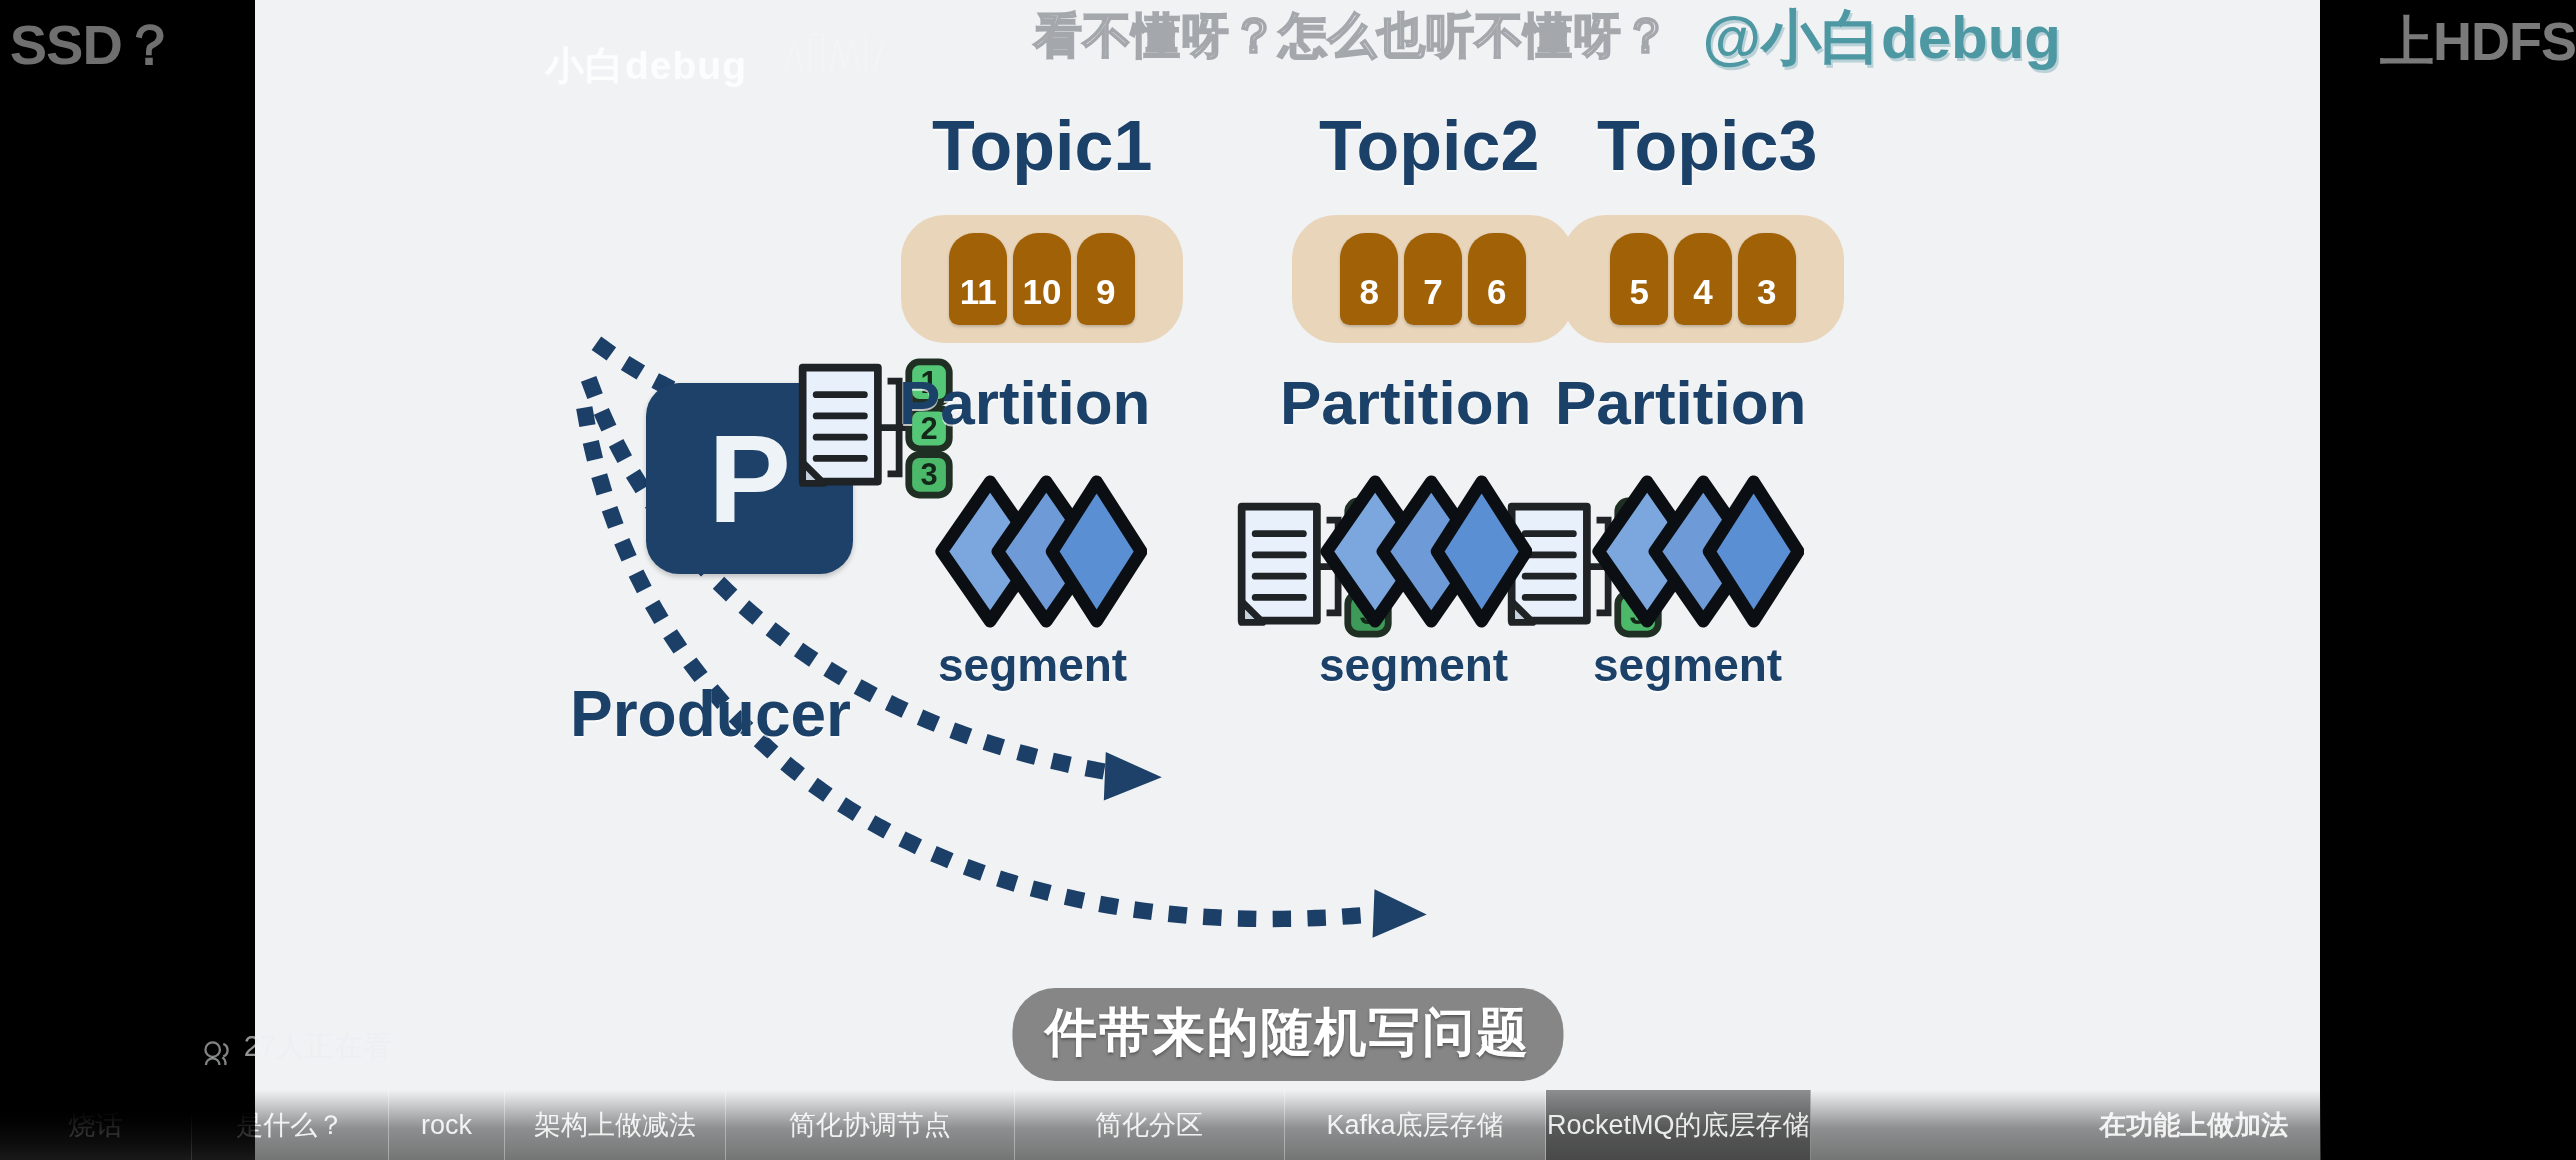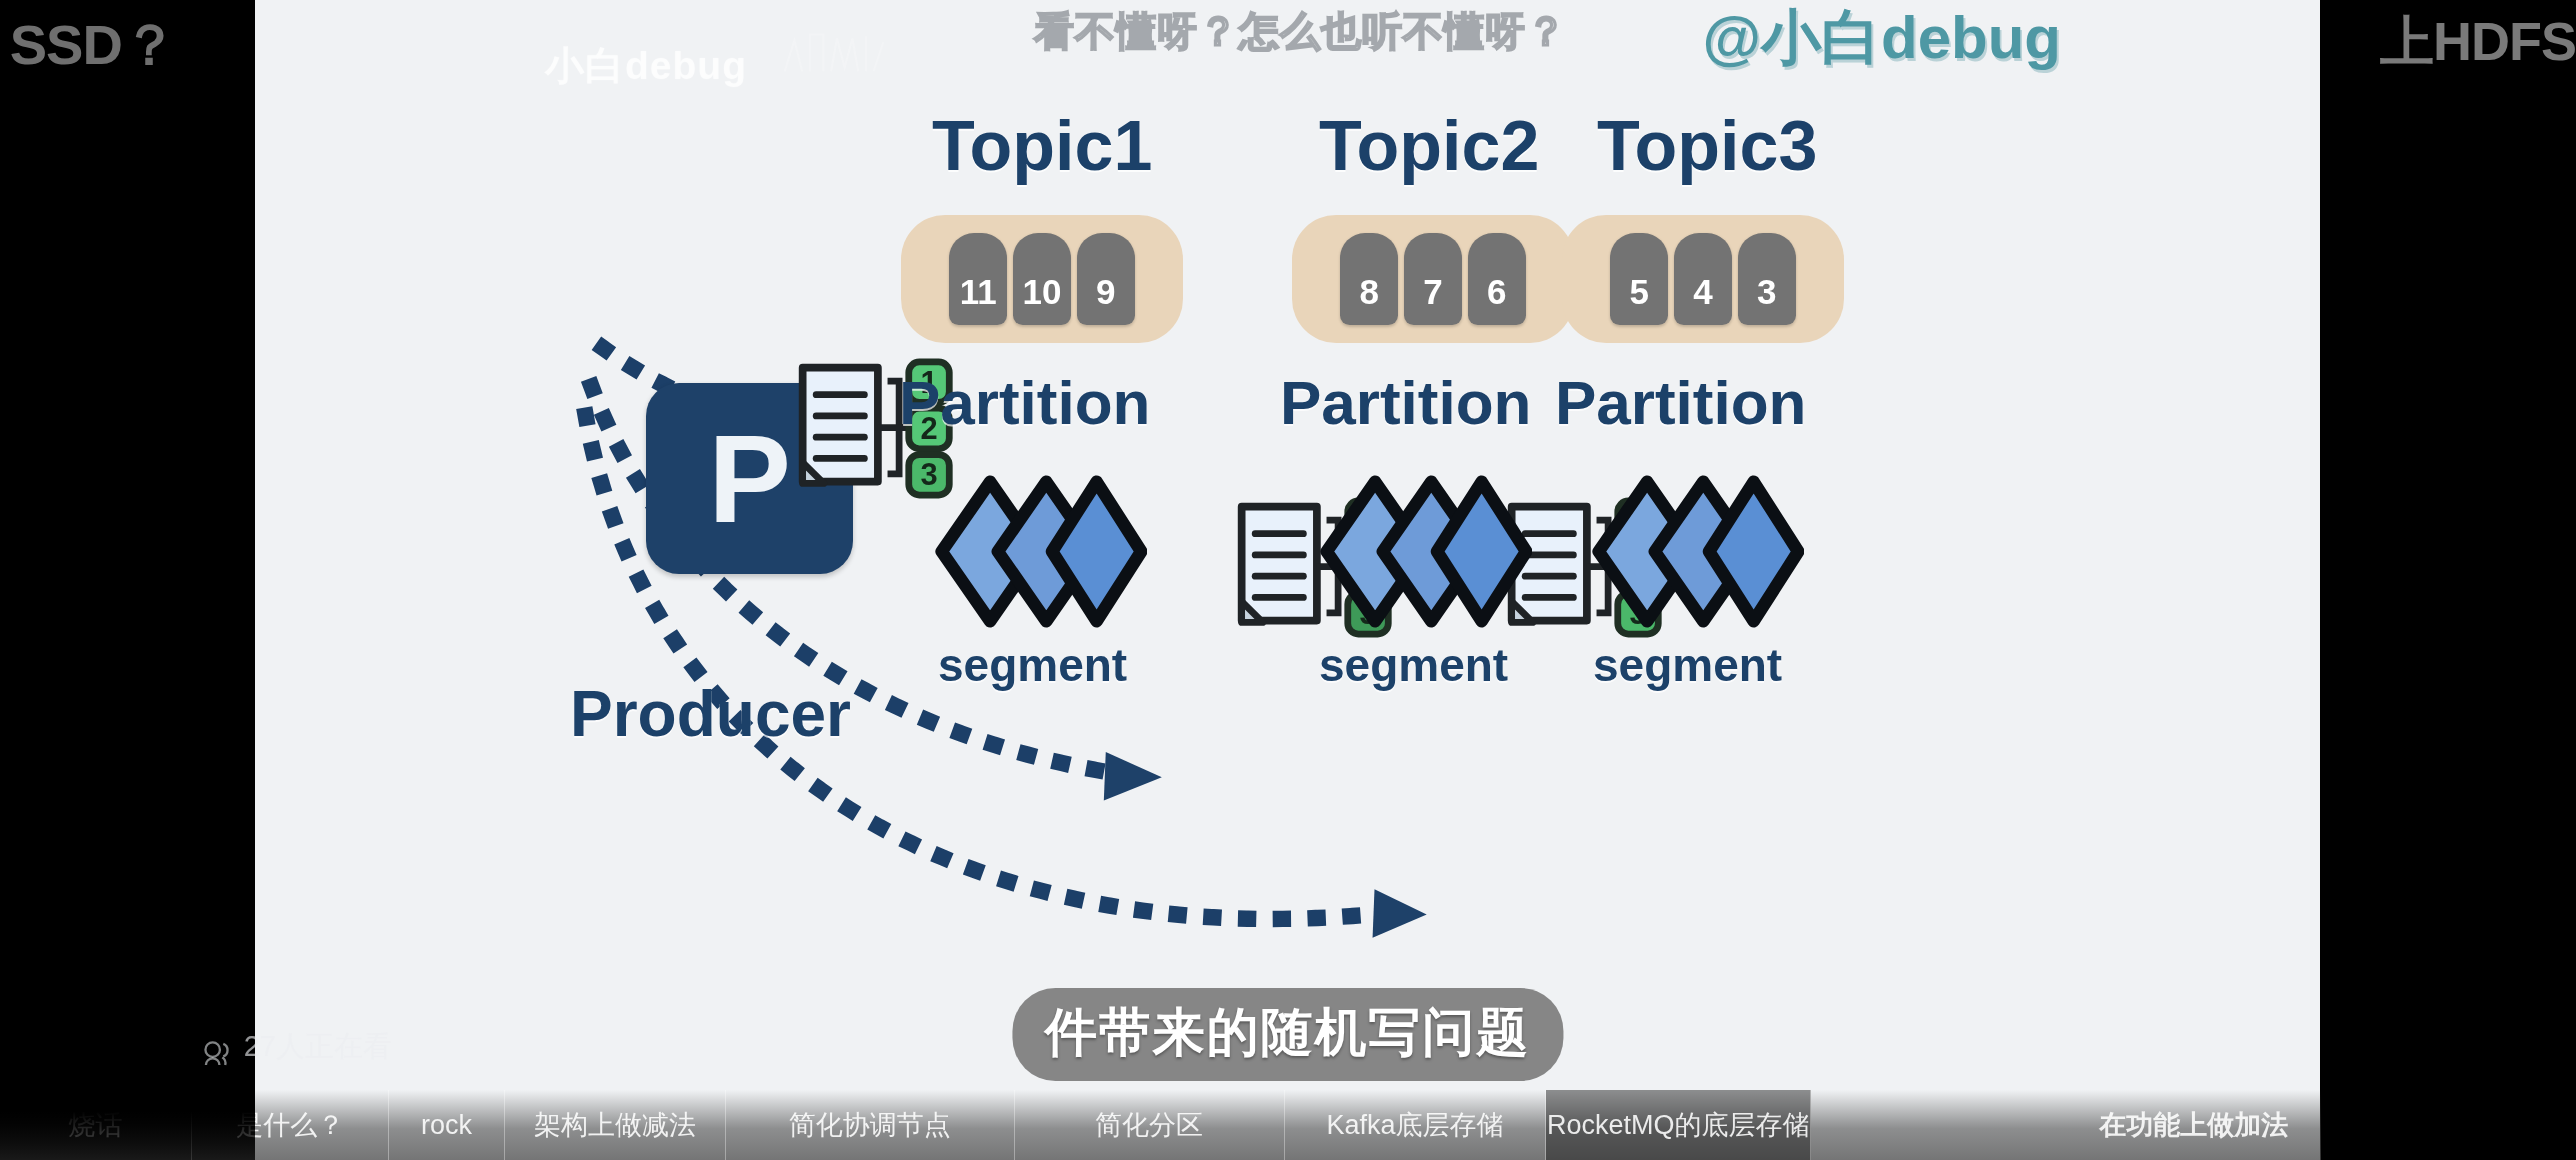--- a/index.html
+++ b/index.html
@@ -29,21 +29,21 @@
     color:rgba(255,255,255,0.72); font-weight:bold; letter-spacing:1px;
     text-shadow:0 0 1.9px rgba(255,255,255,.4);
   }
   #watermark-logo {
     position:absolute; left:522px; top:21px; width:116px; height:58px;
     opacity:.35;
   }
 
   
   #danmaku {
-    position:absolute; left:779px; top:3.9px; font-size:40px; font-weight:bold;
+    position:absolute; left:779px; top:3.9px; font-size:48px; font-weight:bold;
     color:rgba(238,240,242,0.55);
     -webkit-text-stroke:1.9px rgba(150,155,160,0.85);
     white-space:nowrap; letter-spacing:1px;
   }
 
   
   #author {
     position:absolute; right:259px; top:-1.9px; font-size:60px; font-weight:bold;
     color:#4e98a4; white-space:nowrap;
     text-shadow:1.9px 2.9px 0 rgba(120,170,180,0.45);
@@ -53,21 +53,21 @@
   
   .topic-title {
     position:absolute; font-size:70px; font-weight:bold; color:#1c4169;
     white-space:nowrap; text-shadow:0 1.9px 0 rgba(255,255,255,.8);
   }
   .partition-group {
     position:absolute; background:#e9d5ba; border-radius:44px;
     display:flex; align-items:center; justify-content:center; gap:5.8px;
   }
   .pcell {
-    width:58px; height:92px; background:#737373; border-radius:25px 25px 9.7px 9.7px;
+    width:58px; height:92px; background:#a16207; border-radius:25px 25px 9.7px 9.7px;
     color:#fff; font-size:35px; font-weight:bold;
     display:flex; align-items:flex-end; justify-content:center; padding-bottom:13.5px;
     box-shadow:0 1.9px 2.9px rgba(0,0,0,.18);
   }
   .partition-label {
     position:absolute; font-size:62px; font-weight:bold; color:#1c4169;
     white-space:nowrap; text-shadow:0 1.9px 0 rgba(255,255,255,.7);
   }
   .segment-label {
     position:absolute; font-size:46px; font-weight:bold; color:#1c4169;

